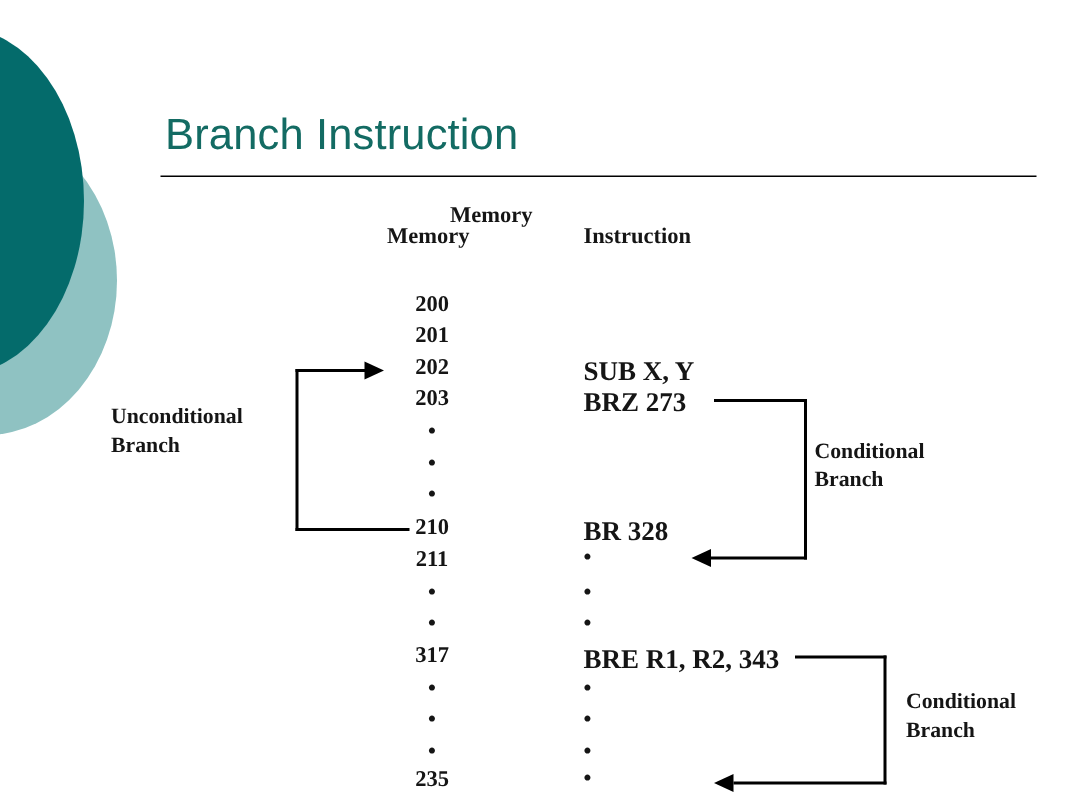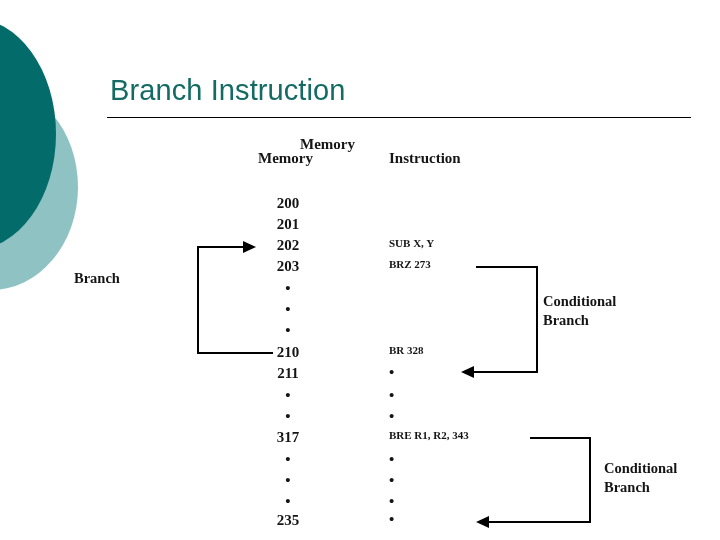--- a/index.html
+++ b/index.html
@@ -86,21 +86,21 @@
     text-align: center;
     font-weight: bold;
     font-size: 15px;
     color: #151515;
     white-space: nowrap;
   }
   .instr-cell {
     position: absolute;
     left: 389px;
     font-weight: bold;
-    font-size: 11px;
+    font-size: 18px;
     color: #151515;
     white-space: nowrap;
   }
   .dot-cell {
     font-size: 15px;
     line-height: 1;
   }
 
   .side-label {
     position: absolute;
@@ -182,20 +182,21 @@
     <div class="wire" style="left:536px; top:266px; width:2px; height:107px;"></div>
     <div class="wire" style="left:474px; top:371px; width:64px; height:2px;"></div>
     <div class="arrowhead arrow-left" style="left:461px; top:366px;"></div>
 
     <div class="wire" style="left:530px; top:437px; width:61px; height:2px;"></div>
     <div class="wire" style="left:589px; top:437px; width:2px; height:86px;"></div>
     <div class="wire" style="left:489px; top:521px; width:102px; height:2px;"></div>
     <div class="arrowhead arrow-left" style="left:476px; top:516px;"></div>
 
     <div class="side-label" id="label-unconditional">
+      <div>Unconditional</div>
       <div>Branch</div>
     </div>
 
     <div class="side-label" id="label-conditional-1">
       <div>Conditional</div>
       <div>Branch</div>
     </div>
 
     <div class="side-label" id="label-conditional-2">
       <div>Conditional</div>

